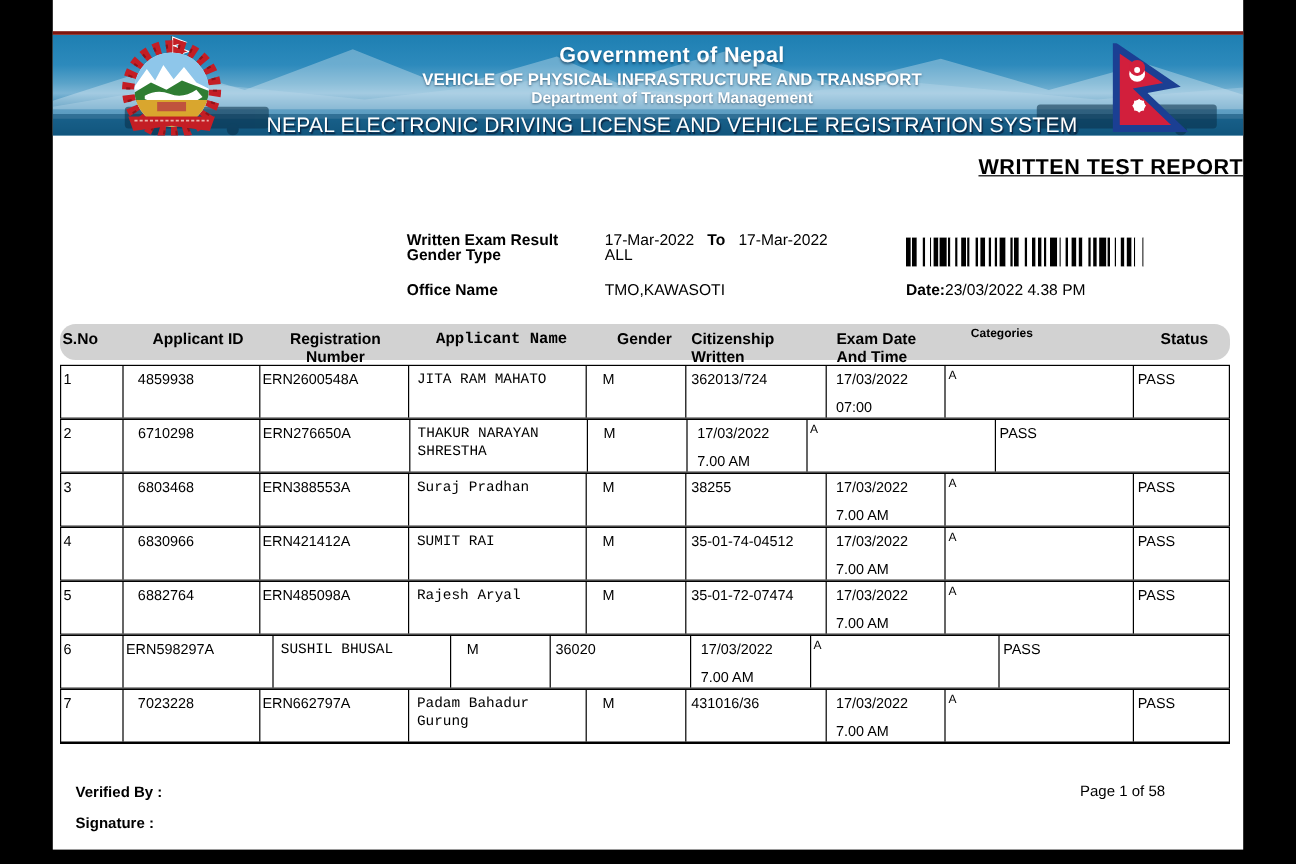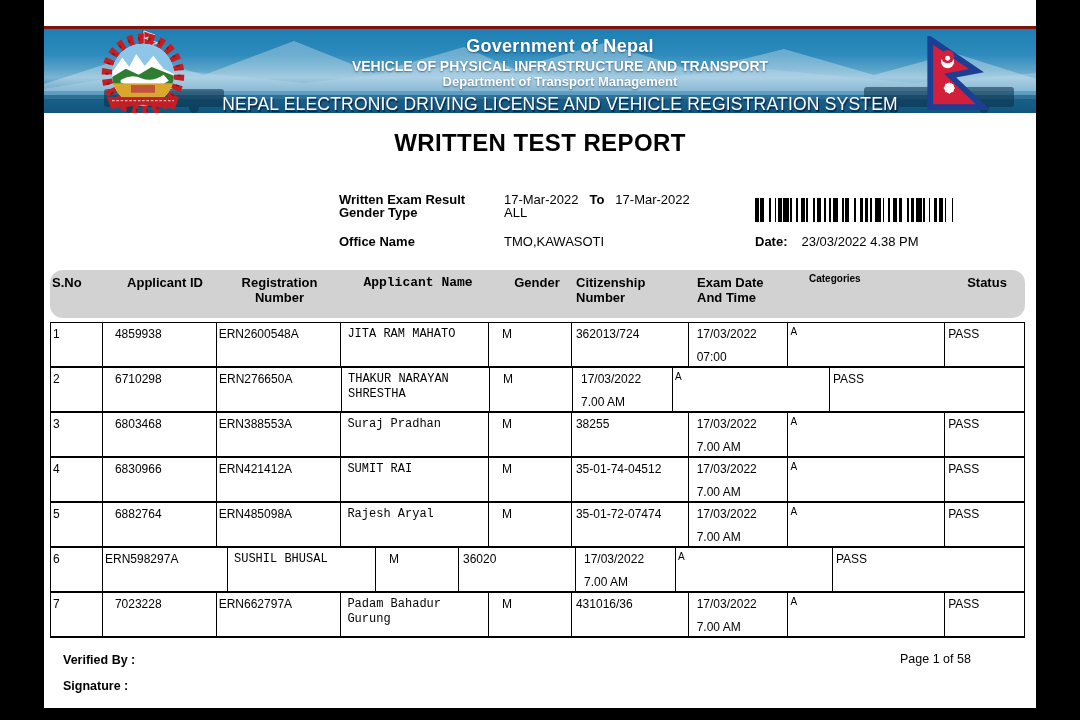--- a/index.html
+++ b/index.html
@@ -20,35 +20,35 @@
   .banner-text{position:absolute;left:140px;right:100px;top:7px;text-align:center;color:#fff;line-height:1.15;}
   .bt1{font-size:18px;font-weight:bold;letter-spacing:.3px;text-shadow:0 1px 2px rgba(6,40,70,.6);}
   .bt2{font-size:14px;font-weight:bold;margin-top:1px;text-shadow:0 1px 2px rgba(6,40,70,.6);}
   .bt3{font-size:13px;font-weight:bold;margin-top:1px;text-shadow:0 1px 2px rgba(6,40,70,.6);}
   .bt4{font-size:17.5px;font-weight:normal;margin-top:4px;letter-spacing:.2px;
        text-shadow:1px 2px 1px rgba(8,28,55,.85);}
   .emblem{position:absolute;left:38px;top:1px;width:122px;height:86px;}
   .flag{position:absolute;left:874px;top:7px;width:84px;height:76px;}
 
   
-  .report-title{position:absolute;left:0;width:100%;top:129px;text-align:center;
-    font-size:24px;font-weight:bold;letter-spacing:.4px;}
+  .report-title{position:absolute;left:0;width:100%;top:129px;text-align:right;
+    font-size:18px;font-weight:bold;letter-spacing:.4px;text-decoration:underline;}
   .meta{position:absolute;left:259px;top:176px;font-size:13px;}
   .meta-row{display:flex;margin-bottom:13px;height:16px;align-items:baseline;}
   .meta-label{font-weight:bold;width:165px;margin-left:36px;}
   .meta-to{font-weight:bold;margin:16px 11px;}
   .barcode{position:absolute;left:711px;top:198px;height:24px;display:flex;align-items:stretch;}
   .barcode div{height:100%;}
   .bar-d{background:#000;} .bar-l{background:#fff;}
   .date-row{position:absolute;left:711px;top:234px;font-size:13px;}
-  .date-row .dl{font-weight:bold;margin-right:14px;}
+  .date-row .dl{font-weight:bold;}
 
   
   .tablewrap{position:absolute;left:6px;top:270px;width:975px;}
-  .thead{display:flex;background:#d2d2d2;height:48px;box-sizing:border-box;border-radius:13px;}
+  .thead{display:flex;background:#d2d2d2;height:30px;box-sizing:border-box;border-radius:13px;}
   .hc{box-sizing:border-box;font-weight:bold;font-size:13px;line-height:15px;padding-top:5px;}
   .hc.center{text-align:center;}
   .hc.l2{padding-left:2px;} .hc.l4{padding-left:4px;} .hc.l8{padding-left:8px;} .hc.l20{padding-left:20px;}
   .tbody{margin-top:4px;}
   .trow{display:flex;border:1px solid #000;box-sizing:border-box;height:45px;background:#fff;}
   .trow:last-child{border-bottom-width:2px;height:46px;}
   .tc{box-sizing:border-box;border-right:1px solid #000;font-size:12px;line-height:15px;padding-top:4px;overflow:hidden;}
   .tc:last-child{border-right:none;}
   .c0{width:52px;padding-left:2px;}
   .c1{width:114px;padding-left:12px;}
@@ -226,21 +226,21 @@
     <span class="dl">Date:</span><span>23/03/2022 4.38 PM</span>
   </div>
 
   <div class="tablewrap">
     <div class="thead" id="thead">
         <div class="hc c0 l2">S.No</div>
         <div class="hc c1 center">Applicant ID</div>
         <div class="hc c2 center">Registration Number</div>
         <div class="hc c3 center">Applicant Name</div>
         <div class="hc c4 center">Gender</div>
-        <div class="hc c5 l4">Citizenship Number</div>
+        <div class="hc c5 l4">Citizenship Written</div>
         <div class="hc c6 l8">Exam Date And Time</div>
         <div class="hc c7 l20">Categories</div>
         <div class="hc c8 center">Status</div>
       </div>
     <div class="tbody" id="tbody">
         <div class="trow">
           <div class="tc c0">1</div>
           <div class="tc c1">4859938</div>
           <div class="tc c2">ERN2600548A</div>
           <div class="tc c3">JITA RAM MAHATO</div>

